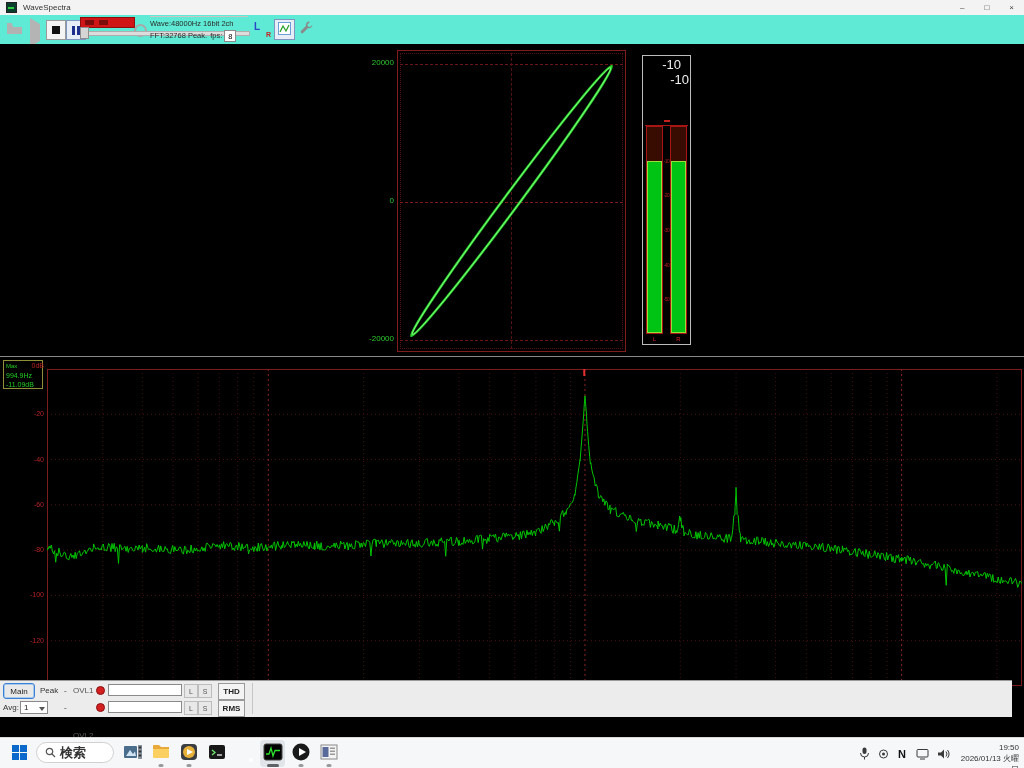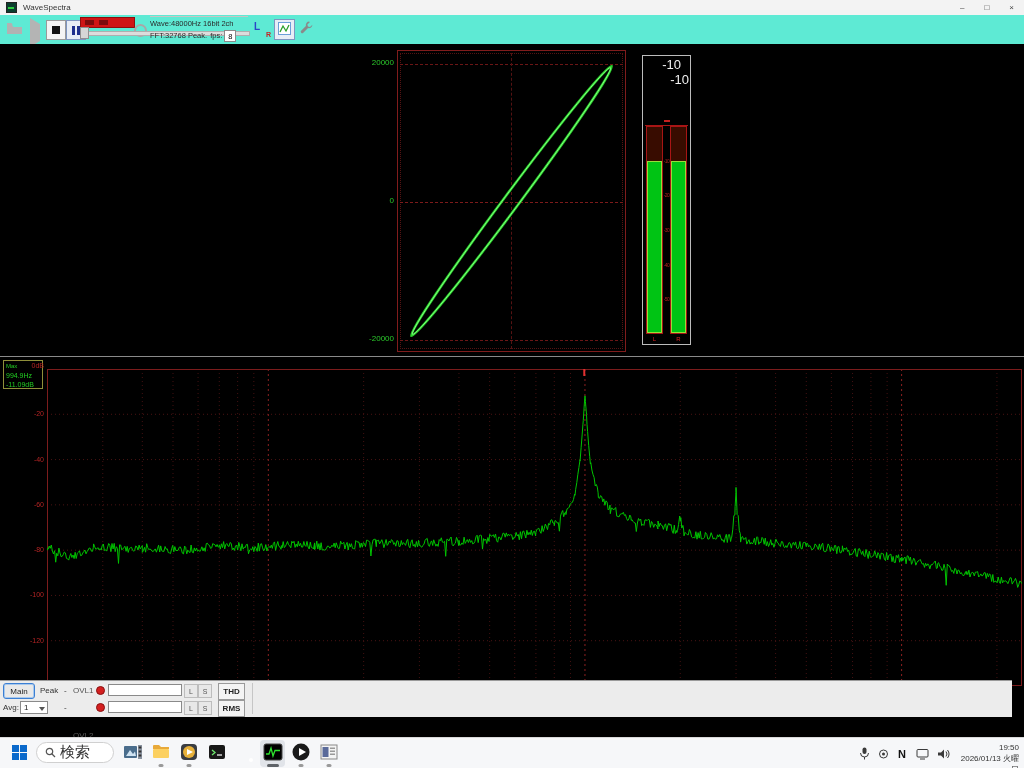--- a/index.html
+++ b/index.html
@@ -84,21 +84,21 @@
   .avg-chevron{position:absolute;right:2px;top:5px;width:0;height:0;border-left:3px solid transparent;
                border-right:3px solid transparent;border-top:4px solid #555;}
   .ctl-divider{left:252px;top:2px;height:31px;width:0;border-left:1px solid #c6c6c6;}
   
   .taskbar{position:absolute;left:0;top:737px;width:1024px;height:31px;background:#f6f7f9;border-top:1px solid #d9d9d9;box-sizing:border-box;}
   .start-btn{position:absolute;left:12px;top:7px;width:16px;height:16px;display:grid;grid-template-columns:7px 7px;
              grid-template-rows:7px 7px;gap:1px;}
   .start-btn i{background:#0a69cb;}
   .search-box{position:absolute;left:36px;top:4px;width:78px;height:21px;background:#fff;border:1px solid #d0d0d0;
               border-radius:11px;display:flex;align-items:center;gap:4px;padding-left:8px;box-sizing:border-box;}
-  .search-text{font-size:15px;color:#333;}
+  .search-text{font-size:13px;color:#333;font-weight:bold;}
   .tb-apps{position:absolute;left:120px;top:2px;display:flex;gap:3px;}
   .tb-app{position:relative;width:25px;height:27px;display:flex;align-items:center;justify-content:center;border-radius:4px;}
   .tb-app.active{background:#e1e4e9;}
   .run-dot{position:absolute;bottom:0px;left:50%;transform:translateX(-50%);width:5px;height:3px;border-radius:2px;background:#9a9a9a;}
   .tb-app.active .run-dot{width:12px;background:#5f6368;}
   .chrome-outer{width:18px;height:18px;border-radius:50%;position:relative;
     background:conic-gradient(from -60deg,#ea4335 0 120deg,#fbbc05 0 240deg,#34a853 0 360deg);}
   .chrome-inner{position:absolute;inset:4.5px;background:#4285f4;border:2px solid #fff;border-radius:50%;box-sizing:border-box;}
   .tb-tray{position:absolute;right:74px;top:9px;display:flex;gap:8px;align-items:center;}
   .tb-tray>span{display:flex;align-items:center;}

